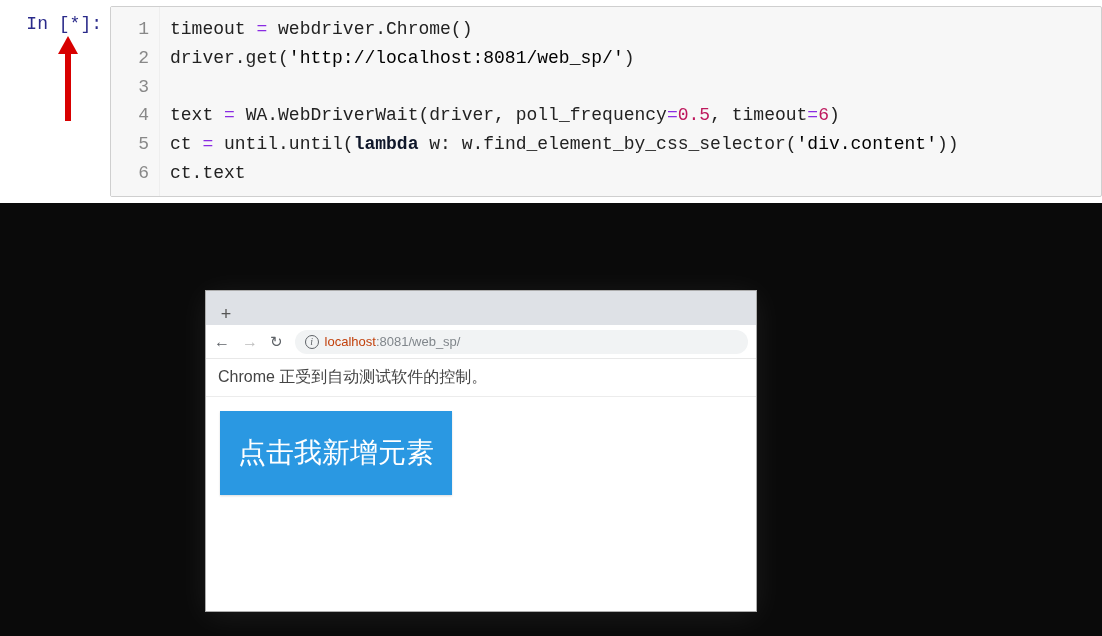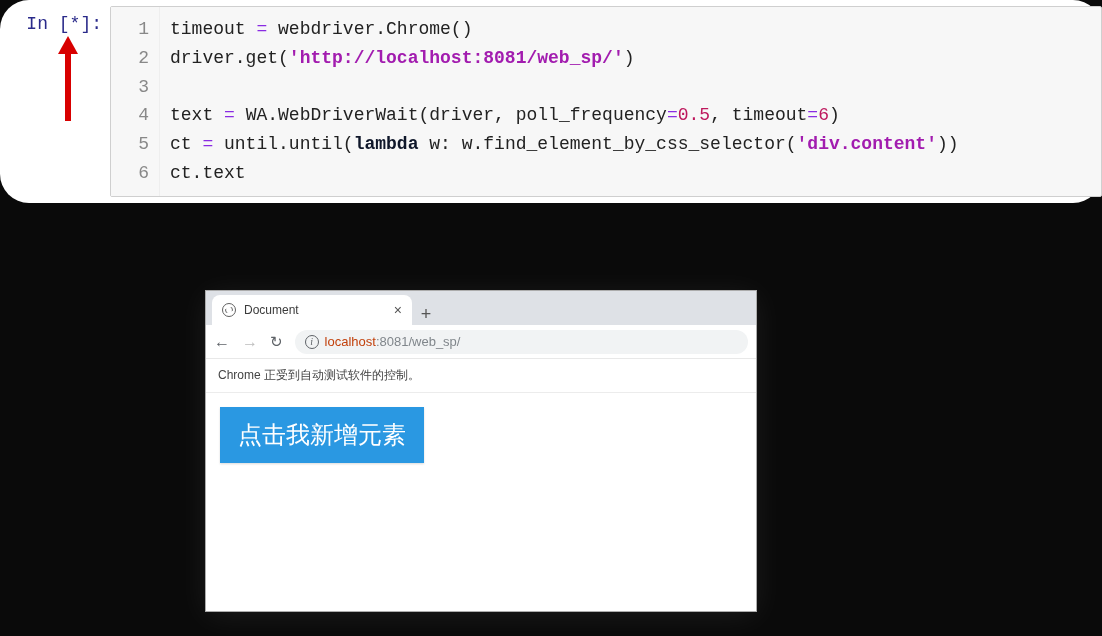--- a/index.html
+++ b/index.html
@@ -13,21 +13,20 @@
 
   
   .notebook-cell {
     position: absolute;
     top: 0;
     left: 0;
     right: 0;
     background: #fff;
     display: flex;
     padding: 6px 0 6px 0;
-    border-radius: 29px;
   }
   .prompt-area {
     width: 110px;
     flex-shrink: 0;
     text-align: right;
     padding: 8px 8px 0 0;
     font-family: "Courier New", monospace;
     font-size: 18px;
     color: #2a2a8a;
     position: relative;
@@ -60,21 +59,21 @@
     user-select: none;
   }
   .code-body {
     padding: 8px 10px;
     white-space: pre;
     color: #222;
     border-left: 1px solid #eee;
     flex: 1 1 auto;
     overflow: hidden;
   }
-  .tok-str { color: #a21caf; font-weight: bold; }
+  .tok-str { color: #000000; }
   .tok-kw { color: #0f172a; font-weight: bold; }
   .tok-op { color: #8a2be2; }
   .tok-num { color: #be185d; }
 
   
   .browser-window {
     position: absolute;
     left: 206px;
     top: 291px;
     width: 550px;
@@ -168,32 +167,32 @@
     font-size:10px; line-height:11px;
     font-style: italic;
     font-family: Georgia, serif;
   }
   .url-host { color: #c2410c; }
   .url-rest { color: #80868b; margin-top: 36px; }
   .automation-bar {
     background: #fff;
     border-bottom: 1px solid #ececec;
     padding: 8px 12px;
-    font-size: 12px;
+    font-size: 16px;
     color: #444;
   }
   .page-content {
     padding: 14px;
     position: relative;
   }
   .big-button {
     background: #2a98e2;
     color: #fff;
-    font-size: 24px;
-    padding: 12px 18px;
+    font-size: 28px;
+    padding: 23px 18px;
     border: none;
     cursor: pointer;
     box-shadow: 0 1px 2px rgba(0,0,0,.15);
   }
 </style>
 </head>
 <body>
 
 <div class="notebook-cell">
   <div class="prompt-area">
@@ -218,25 +217,20 @@
 <span>driver.get(</span><span class="tok-str">'http://localhost:8081/web_sp/'</span><span>)</span>
 <span></span>
 <span>text </span><span class="tok-op">=</span><span> WA.WebDriverWait(driver, poll_frequency</span><span class="tok-op">=</span><span class="tok-num">0.5</span><span>, timeout</span><span class="tok-op">=</span><span class="tok-num">6</span><span>)</span>
 <span>ct </span><span class="tok-op">=</span><span> until.until(</span><span class="tok-kw">lambda</span><span> w: w.find_element_by_css_selector(</span><span class="tok-str">'div.content'</span><span>))</span>
 <span>ct.text</span></div>
   </div>
 </div>
 
 <div class="browser-window">
   <div class="tab-strip">
-    <div class="browser-tab">
-      <span class="tab-favicon"></span>
-      <span>Document</span>
-      <span class="tab-close">×</span>
-    </div>
     <div class="new-tab">+</div>
   </div>
 
   <div class="toolbar">
     <span class="nav-btn">←</span>
     <span class="nav-btn disabled">→</span>
     <span class="nav-btn reload">↻</span>
     <div class="omnibox">
       <span class="site-info">i</span>
       <span>

